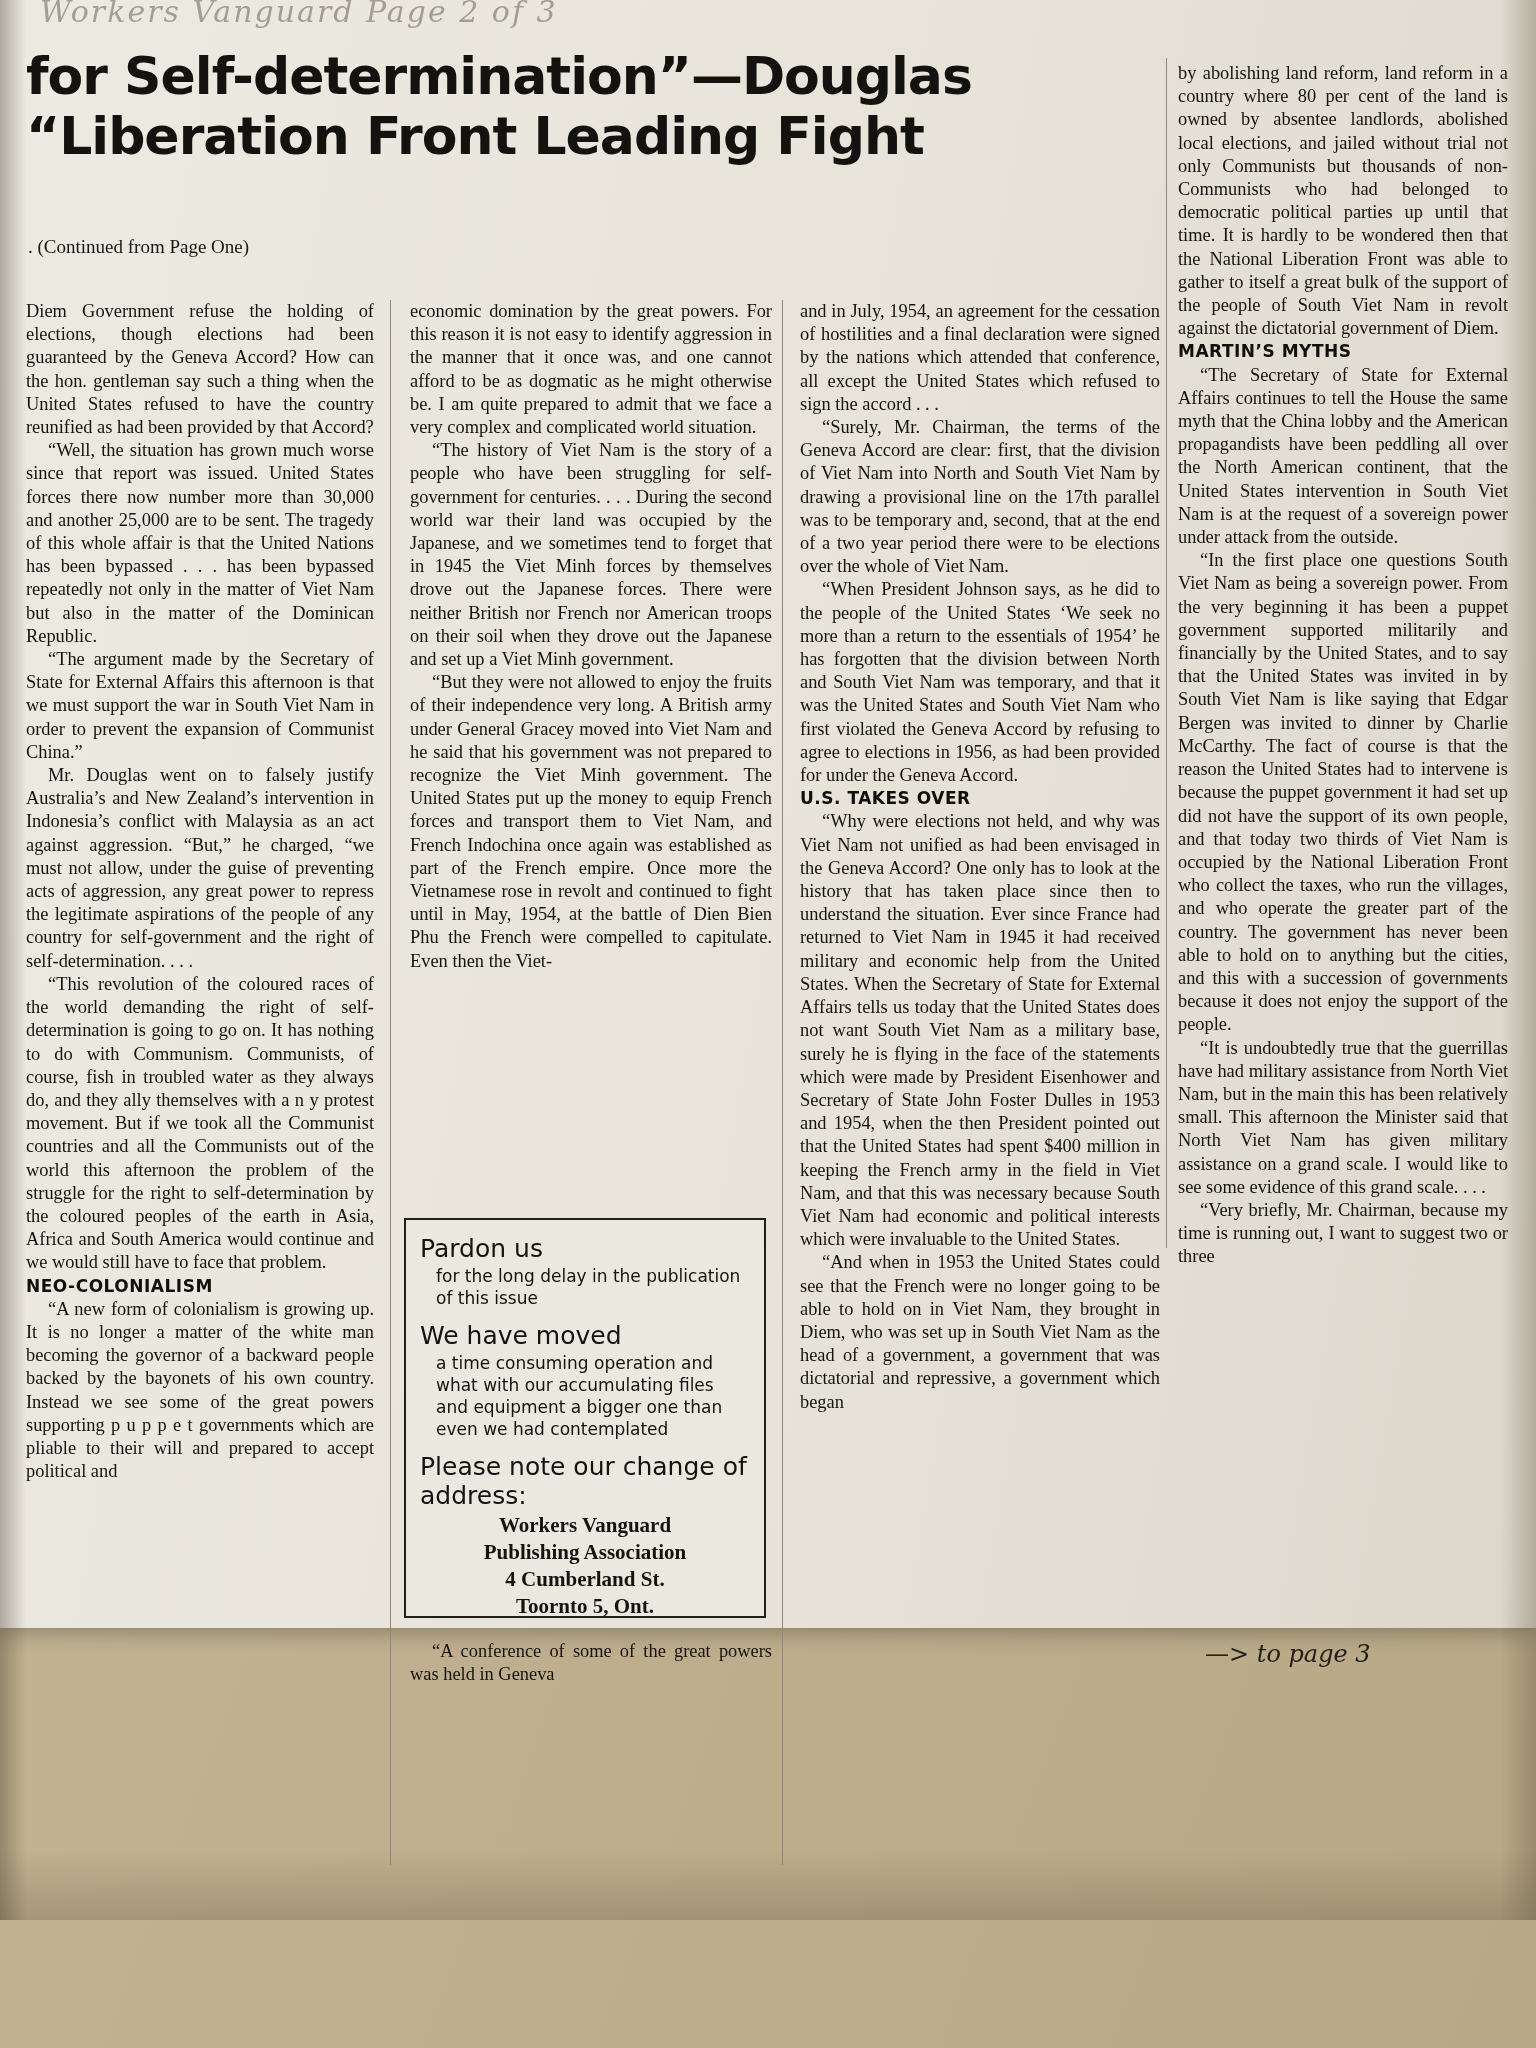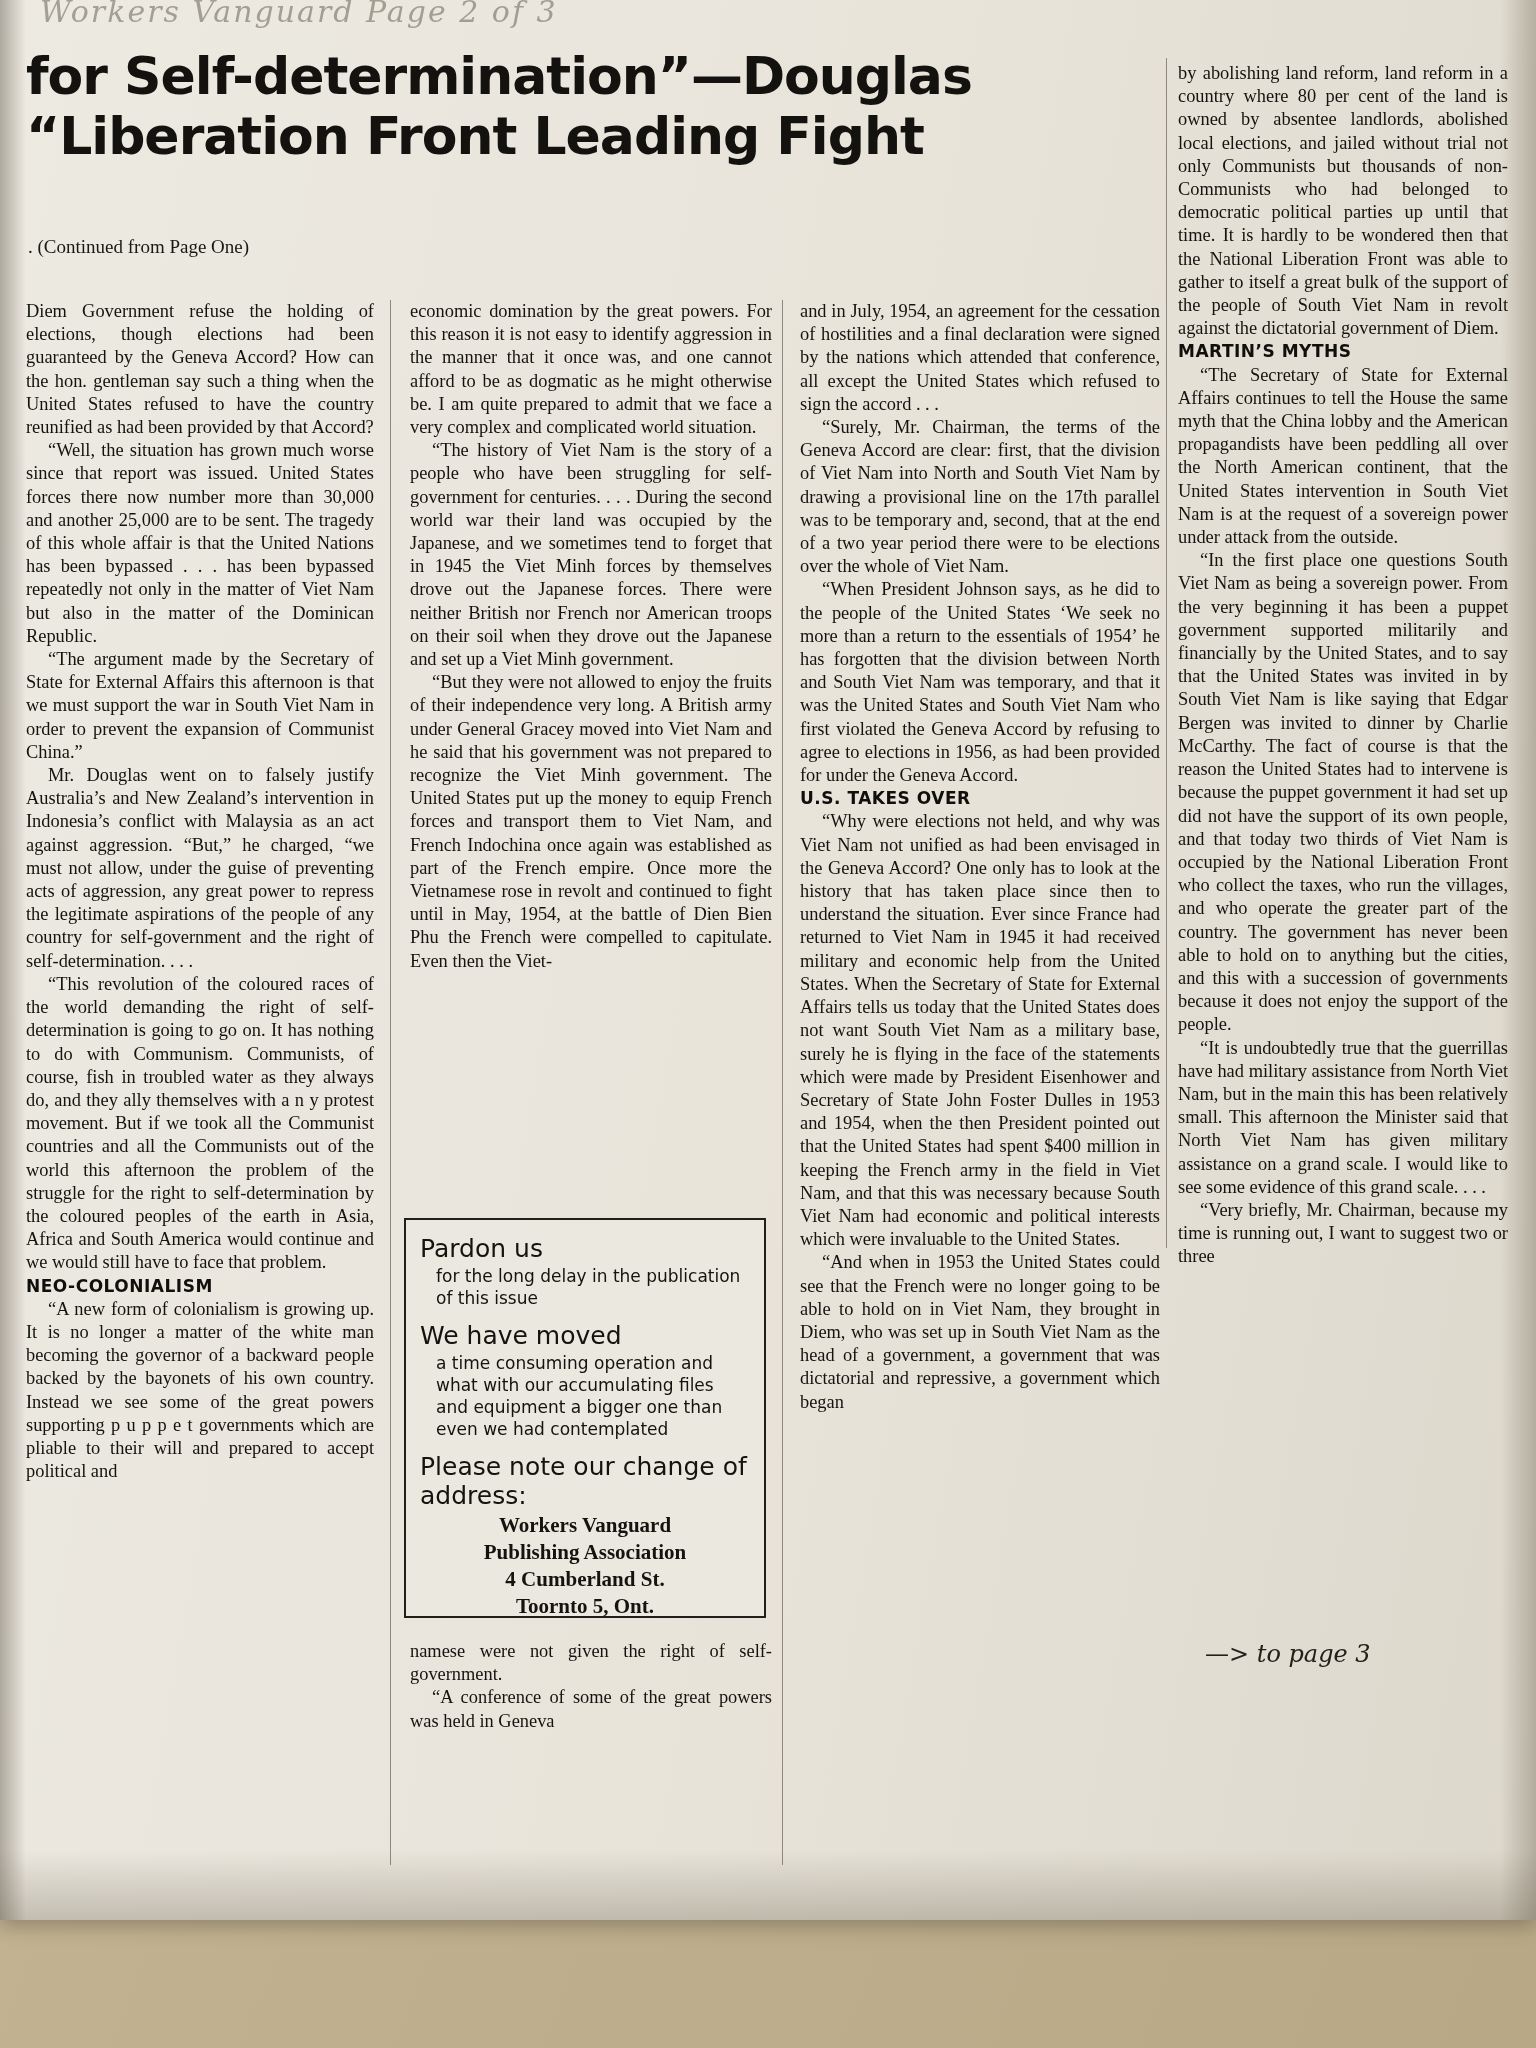--- a/index.html
+++ b/index.html
@@ -21,21 +21,21 @@
     height: 2048px;
     background: linear-gradient(110deg, #c6b796 0%, #c0b08f 40%, #b8a886 100%);
   }
 
   
   #clipping {
     position: absolute;
     left: 0px;
     top: 0px;
     width: 1536px;
-    height: 1920px;
+    height: 1628px;
     background: #e9e6dd;
     background-image: linear-gradient(100deg, #edeae2 0%, #e7e3d9 55%, #ddd8cc 100%);
     box-shadow: 0 6px 18px rgba(0,0,0,0.25);
   }
 
   
   #handwriting-top {
     position: absolute;
     left: 40px;
     top: -6px;
@@ -246,21 +246,20 @@
       <div class="ad-head">Please note our change of address:</div>
       <div class="ad-addr">
         <div>Workers Vanguard</div>
         <div>Publishing Association</div>
         <div>4 Cumberland St.</div>
         <div>Toornto 5, Ont.</div>
       </div>
     </div>
 
     <div id="col2-bottom">
-      <p class="first">namese were not given the right of self-government.</p>
       <p>“A conference of some of the great powers was held in Geneva</p>
     </div>
 
     <div class="col" id="col3">
       <p class="first">and in July, 1954, an agreement for the cessation of hostilities and a final declaration were signed by the nations which attended that conference, all except the United States which refused to sign the accord . . .</p>
       <p>“Surely, Mr. Chairman, the terms of the Geneva Accord are clear: first, that the division of Viet Nam into North and South Viet Nam by drawing a provisional line on the 17th parallel was to be temporary and, second, that at the end of a two year period there were to be elections over the whole of Viet Nam.</p>
       <p>“When President Johnson says, as he did to the people of the United States ‘We seek no more than a return to the essentials of 1954’ he has forgotten that the division between North and South Viet Nam was temporary, and that it was the United States and South Viet Nam who first violated the Geneva Accord by refusing to agree to elections in 1956, as had been provided for under the Geneva Accord.</p>
       <p class="subhead">U.S. TAKES OVER</p>
       <p>“Why were elections not held, and why was Viet Nam not unified as had been envisaged in the Geneva Accord? One only has to look at the history that has taken place since then to understand the situation. Ever since France had returned to Viet Nam in 1945 it had received military and economic help from the United States. When the Secretary of State for External Affairs tells us today that the United States does not want South Viet Nam as a military base, surely he is flying in the face of the statements which were made by President Eisenhower and Secretary of State John Foster Dulles in 1953 and 1954, when the then President pointed out that the United States had spent $400 million in keeping the French army in the field in Viet Nam, and that this was necessary because South Viet Nam had economic and political interests which were invaluable to the United States.</p>
       <p>“And when in 1953 the United States could see that the French were no longer going to be able to hold on in Viet Nam, they brought in Diem, who was set up in South Viet Nam as the head of a government, a government that was dictatorial and repressive, a government which began</p>

